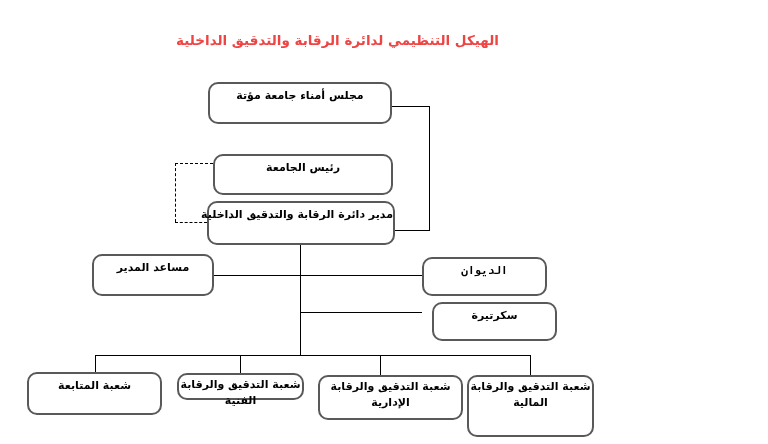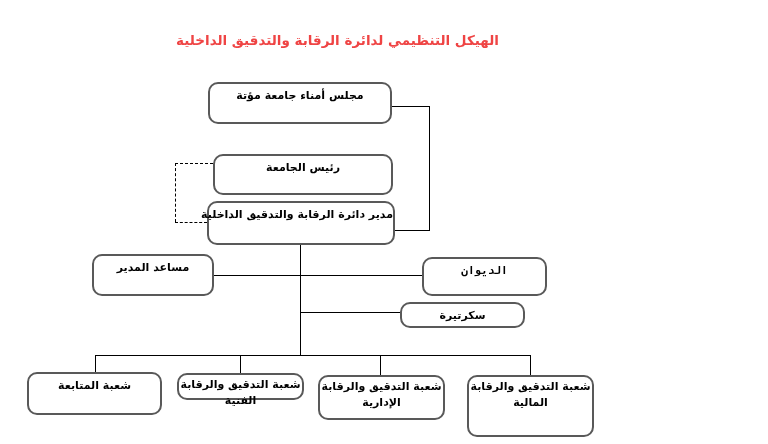--- a/index.html
+++ b/index.html
@@ -101,33 +101,33 @@
   </div>
 
   <div class="node oneline" style="left:92px; top:254px; width:122px; height:42px;">
     <span>مساعد المدير</span>
   </div>
 
   <div class="node oneline" style="left:422px; top:257px; width:125px; height:39px;font-family:Liberation Mono, monospace;">
     <span>الديوان</span>
   </div>
 
-  <div class="node oneline" style="left:400px; top:302px; width:125px; height:26px;">
+  <div class="node oneline" style="left:432px; top:302px; width:125px; height:39px;">
     <span>سكرتيرة</span>
   </div>
 
   <div class="node oneline" style="left:27px; top:372px; width:135px; height:43px;">
     <span>شعبة المتابعة</span>
   </div>
 
   <div class="node" style="left:177px; top:373px; width:127px; height:27px; padding-top:2px; line-height:1.45;">
     <span>شعبة التدقيق والرقابة الفنية</span>
   </div>
 
-  <div class="node" style="left:318px; top:375px; width:127px; height:45px; padding-top:2px; line-height:1.45;">
+  <div class="node" style="left:318px; top:375px; width:145px; height:45px; padding-top:2px; line-height:1.45;">
     <span>شعبة التدقيق والرقابة الإدارية</span>
   </div>
 
   <div class="node" style="left:467px; top:375px; width:127px; height:62px; padding-top:2px; line-height:1.45;">
     <span>شعبة التدقيق والرقابة المالية</span>
   </div>
 
 </div>
 
 </body></html>

